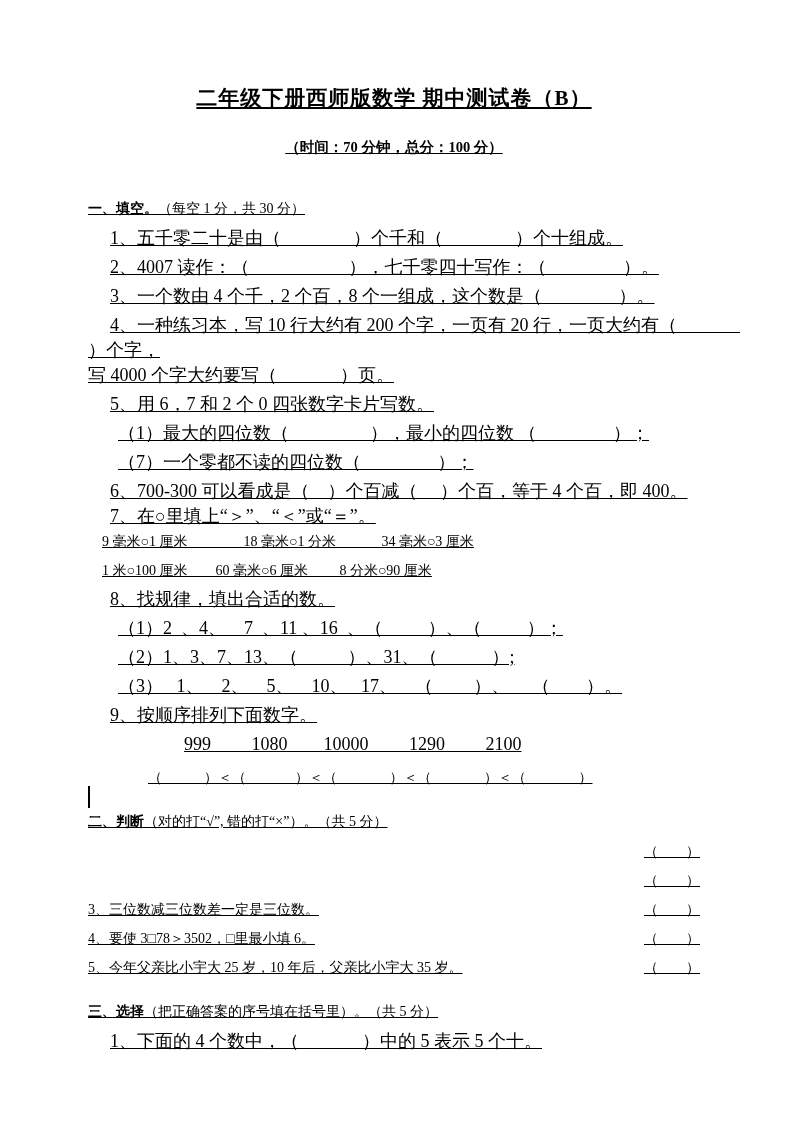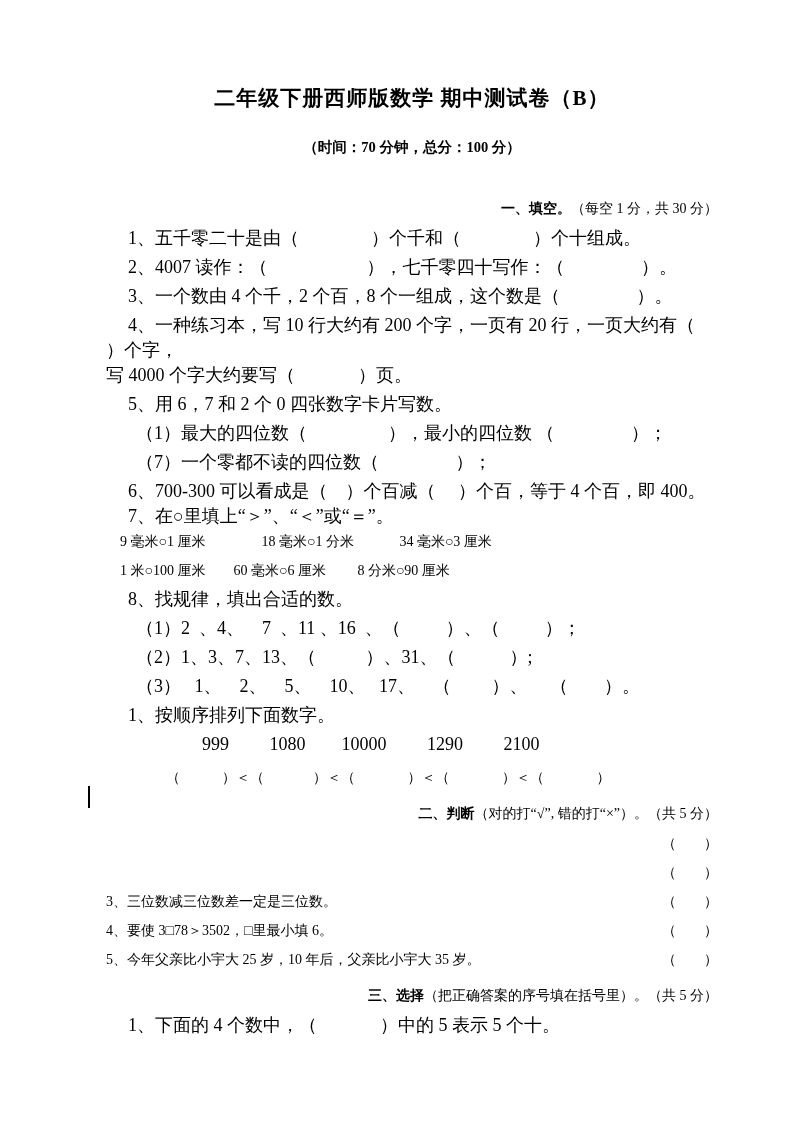--- a/index.html
+++ b/index.html
@@ -18,43 +18,43 @@
   .page {
     position: absolute;
     left: 0; top: 0;
     width: 793px;
     height: 1122px;
     padding: 0;
     box-sizing: border-box;
   }
   .content {
     position: absolute;
-    left: 106px;
+    left: 88px;
     top: 84px;
     width: 612px;
+    text-decoration: underline;
   }
   .doc-title {
     font-size: 21px;
     font-weight: bold;
     text-align: center;
     letter-spacing: 1px;
     margin: 0 0 26px 0;
     font-family: "Liberation Serif", "DejaVu Serif", serif;
   }
   .doc-subtitle {
     font-size: 14.5px;
     font-weight: bold;
     text-align: center;
     margin: 0 0 43px 0;
   }
   .sec-head {
     font-size: 14px;
-    margin: 5px 0 8px 0;
+    margin: 13px 0 8px 0;
     font-weight: normal;
-    text-align: right;
   }
   .sec-head b {
     font-weight: bold;
   }
   .line {
     font-size: 18px;
     line-height: 25px;
     margin: 0 0 4px 0;
     white-space: pre-wrap;
   }
@@ -141,21 +141,21 @@
     <div class="line indent tight">7、在○里填上“＞”、“＜”或“＝”。</div>
 
     <div class="unit-line">9 毫米○1 厘米                18 毫米○1 分米             34 毫米○3 厘米</div>
     <div class="unit-line">1 米○100 厘米        60 毫米○6 厘米         8 分米○90 厘米</div>
 
     <div class="line indent">8、找规律，填出合适的数。</div>
     <div class="line indent2">（1）2  、4、    7  、11 、16  、（          ）、（          ）；</div>
     <div class="line indent2">（2）1、3、7、13、（           ）、31、（            ）;</div>
     <div class="line indent2">（3）   1、    2、    5、    10、   17、    （         ）、     （        ）。</div>
 
-    <div class="line indent">1、按顺序排列下面数字。</div>
+    <div class="line indent">9、按顺序排列下面数字。</div>
     <div class="nums-row">999         1080        10000         1290         2100</div>
     <div class="brk-row">（            ）＜（              ）＜（               ）＜（               ）＜（               ）</div>
 
     <div class="gap-sm"></div>
 
     <div class="sec-head">
       <b>二、判断</b><span>（对的打“√”, 错的打“×”）。（共 5 分）</span>
     </div>
 
     <div class="tf-line">

